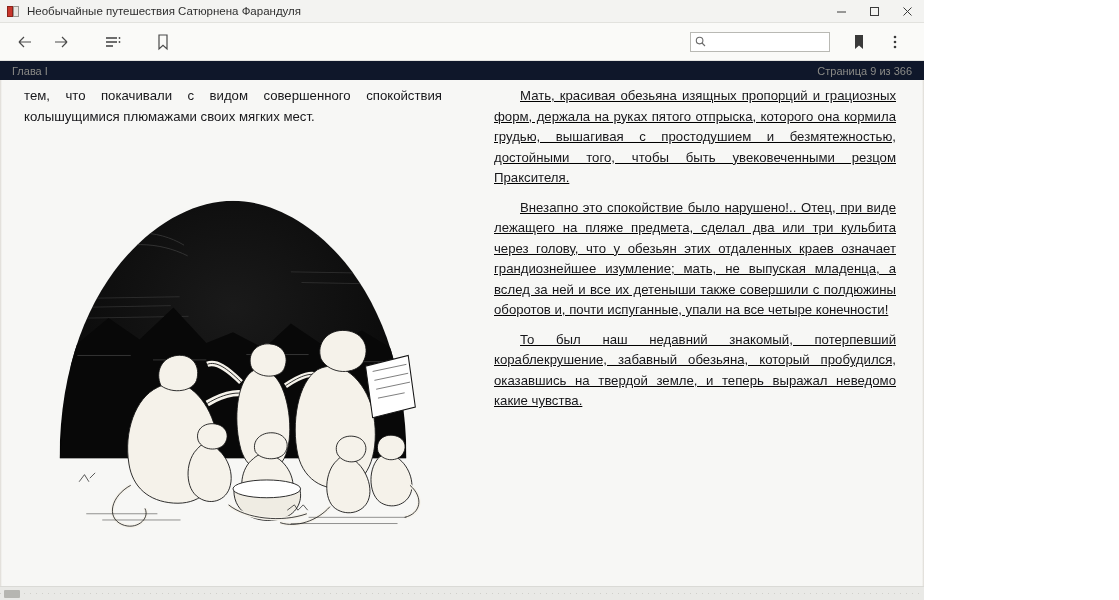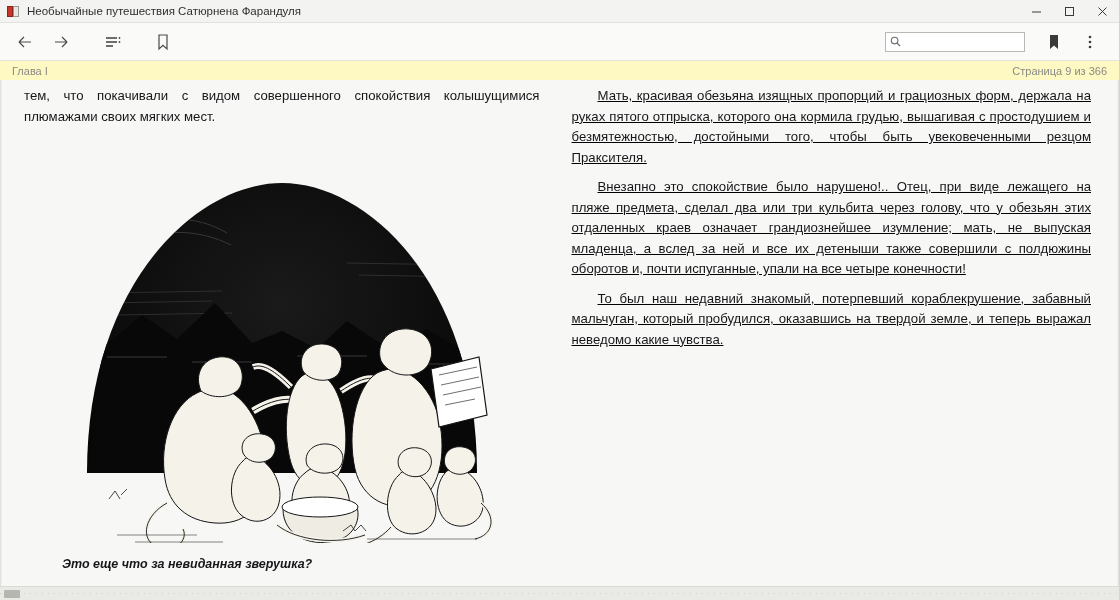--- a/index.html
+++ b/index.html
@@ -4,21 +4,21 @@
 <style>
   * { box-sizing: border-box; }
   html, body {
     margin: 0; padding: 0;
     width: 1119px; height: 600px;
     overflow: hidden;
     font-family: "Liberation Sans", sans-serif;
     background: #ffffff;
   }
   #app {
-    width: 1119px; height: 600px;
+    width: 924px; height: 600px;
     display: flex; flex-direction: column;
     background: #f7f7f5;
     position: relative;
   }
 
   
   .titlebar {
     height: 23px;
     display: flex; align-items: center;
     background: #f3f3f1;
@@ -100,37 +100,38 @@
     font-family: "Liberation Sans", sans-serif;
   }
 
   
   .headstrip {
     height: 19px;
     display: flex; align-items: center;
     padding: 0 12px;
     font-size: 11px;
     color: #8a8a86;
-    background: #fef9c3;
+    background: #0f172a;
     flex: 0 0 auto;
   }
   .headstrip .right { margin-left: auto; }
 
   
   .content {
     flex: 1 1 auto;
     position: relative;
     background: #f7f7f5;
     overflow: hidden;
   }
   .page-cols {
     position: absolute;
     top: 0; left: 0; right: 0; bottom: 0;
     display: flex;
     padding: 6px 18px 0 14px;
+    gap: 20px;
   }
   .col {
     width: 50%;
     padding: 0 12px;
     position: relative;
   }
   .col.left { padding-left: 10px; padding-right: 18px; }
   .col.right { padding-left: 14px; padding-right: 10px; text-decoration: underline; }
 
   p.body {
@@ -397,27 +398,26 @@
               <line x1="300" y1="403" x2="420" y2="403"></line>
             </g>
 
             <g stroke="#1a1a1a" stroke-width="0.8" fill="none">
               <path d="M62 356 l6 -8 l5 8 M74 352 l6 -6"></path>
               <path d="M296 388 l8 -6 l4 6 l6 -6 l5 6"></path>
             </g>
           </svg>
         </div>
 
-        <div class="figcap">Это еще что за невиданная зверушка?</div>
       </div>
 
       <div class="col right">
         <p class="body">Мать, красивая обезьяна изящных пропорций и грациозных форм, держала на руках пятого отпрыска, которого она кормила грудью, вышагивая с простодушием и безмятежностью, достойными того, чтобы быть увековеченными резцом Праксителя.</p>
         <p class="body">Внезапно это спокойствие было нарушено!.. Отец, при виде лежащего на пляже предмета, сделал два или три кульбита через голову, что у обезьян этих отдаленных краев означает грандиознейшее изумление; мать, не выпуская младенца, а вслед за ней и все их детеныши также совершили с полдюжины оборотов и, почти испуганные, упали на все четыре конечности!</p>
-        <p class="body">То был наш недавний знакомый, потерпевший кораблекрушение, забавный мальчуган, который пробудился, оказавшись на твердой земле, и теперь выражал неведомо какие чувства.</p>
+        <p class="body">То был наш недавний знакомый, потерпевший кораблекрушение, забавный обезьяна, который пробудился, оказавшись на твердой земле, и теперь выражал неведомо какие чувства.</p>
       </div>
 
     </div>
   </div>
 
   <div class="botbar">
     <div class="scroll-ticks"></div>
     <div class="scroll-thumb"></div>
   </div>
 

